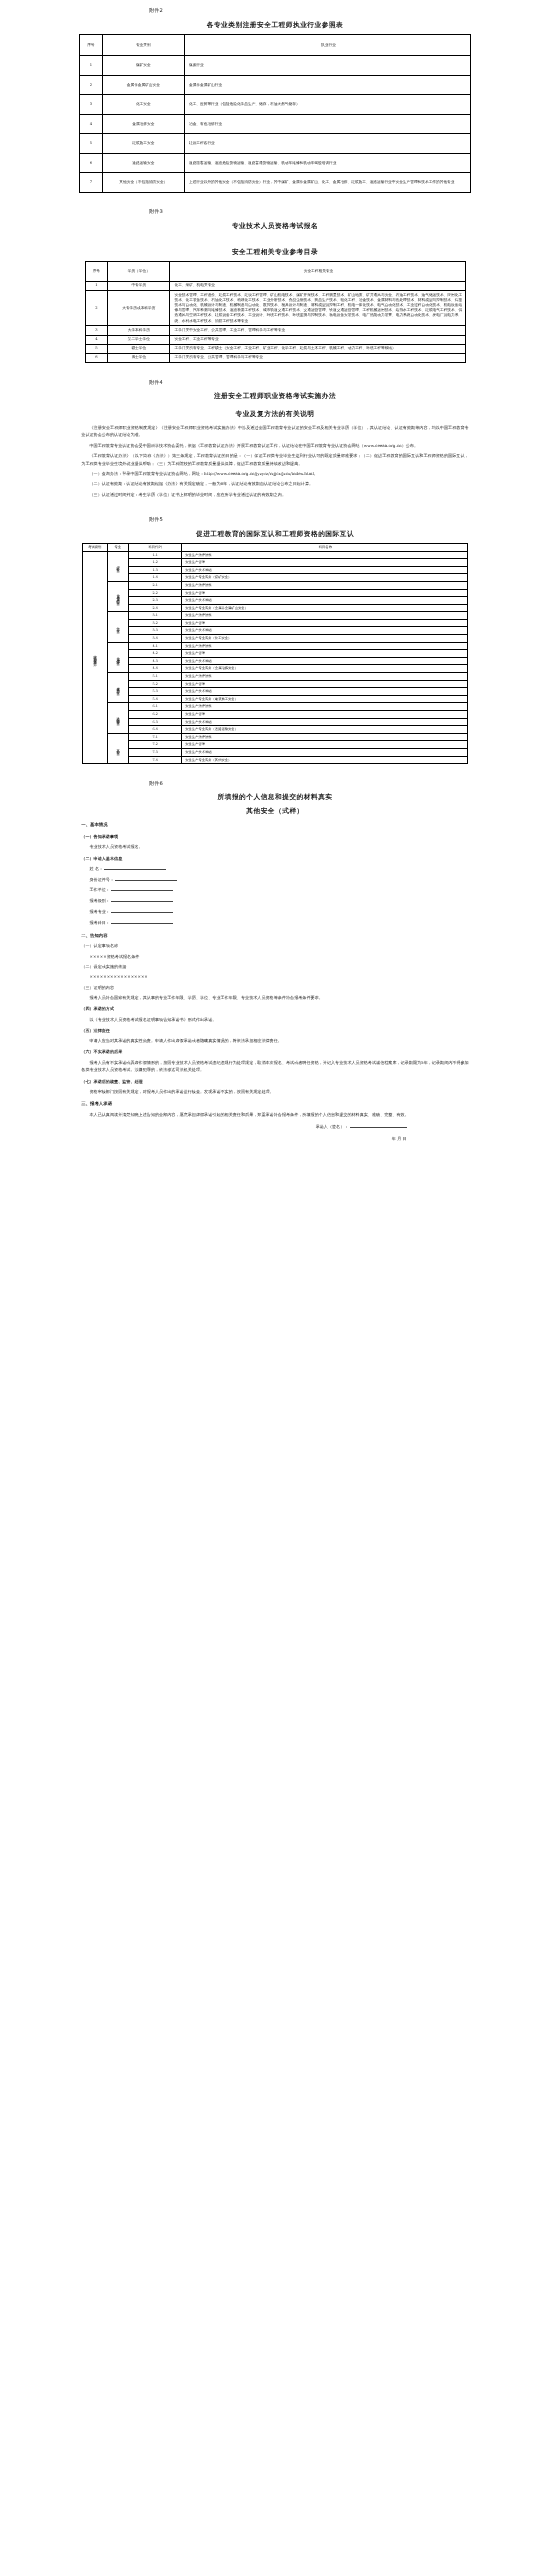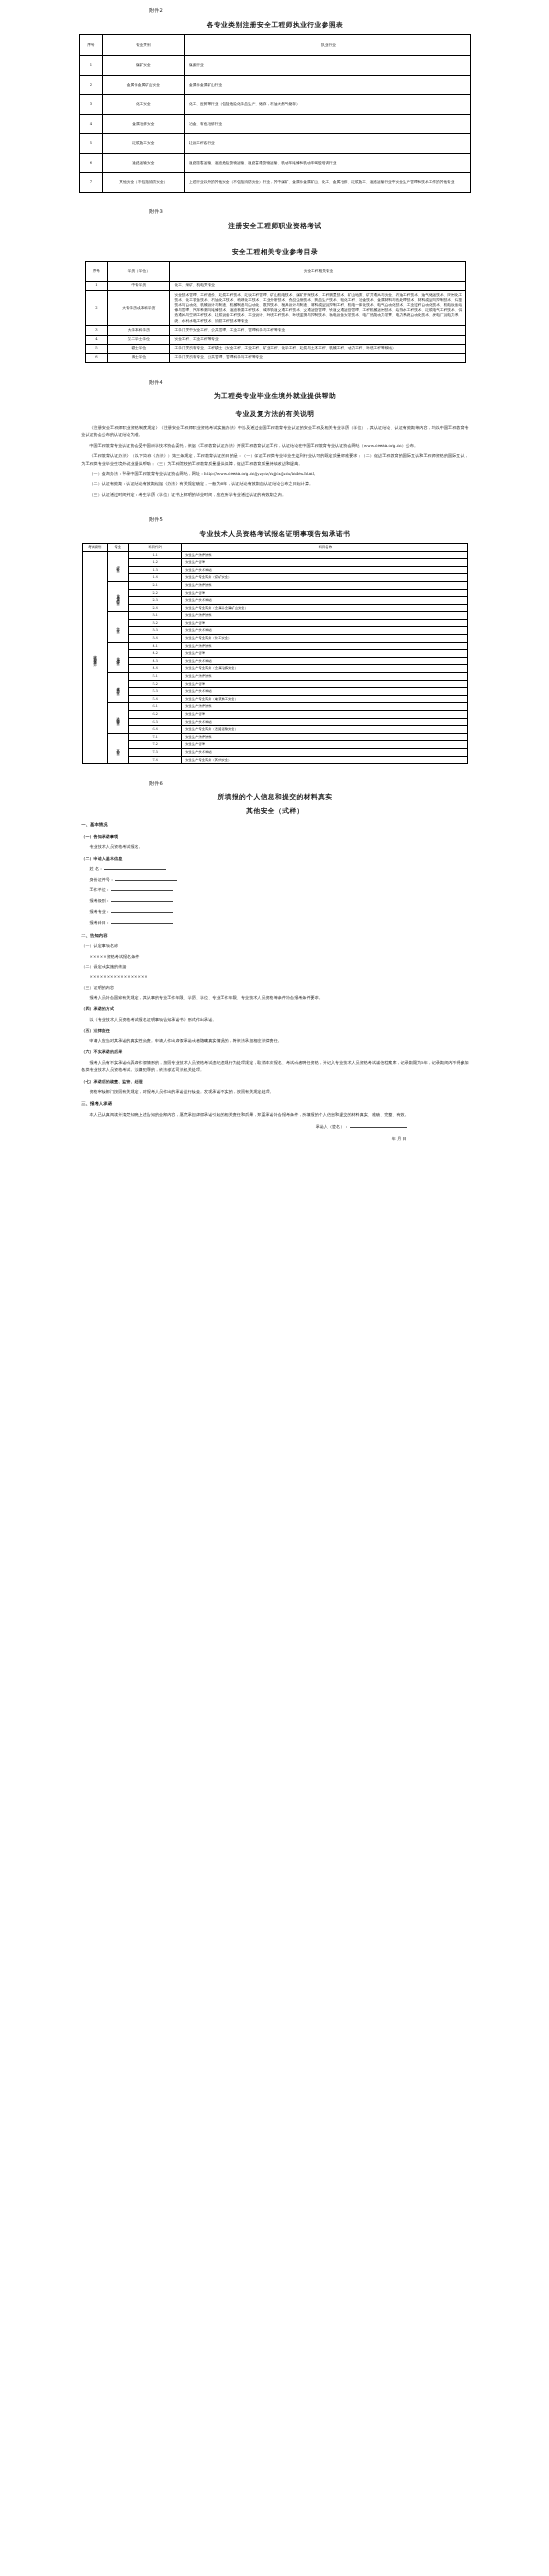--- a/index.html
+++ b/index.html
@@ -125,21 +125,21 @@
           <td class="c-ind">上述行业以外的其他安全（不包括消防安全）行业，其中煤矿、金属非金属矿山、化工、金属冶炼、建筑施工、道路运输行业中安全生产管理和技术工作的其他专业</td>
         </tr>
       </tbody>
     </table>
   </div>
 
   <div class="spacer"></div>
 
   <div class="sec">
     <div class="attach-label">附件3</div>
-    <div class="doc-title">注册安全工程师职业资格考试</div>
+    <div class="doc-title">专业技术人员资格考试报名</div>
     <div class="doc-title" style="margin-top:16px">安全工程相关专业参考目录</div>
     <table class="t2">
       <thead>
         <tr>
           <td class="c2-no">序号</td>
           <td class="c2-deg">学历（学位）</td>
           <td class="c2-maj" style="text-align:center">安全工程相关专业</td>
         </tr>
       </thead>
       <tbody>
@@ -174,37 +174,37 @@
           <td class="c2-maj">工学门类所有专业、公共管理、管理科学与工程等专业</td>
         </tr>
       </tbody>
     </table>
   </div>
 
   <div class="spacer"></div>
 
   <div class="sec">
     <div class="attach-label">附件4</div>
-    <div class="doc-title">为工程类专业毕业生境外就业提供帮助</div>
+    <div class="doc-title">注册安全工程师职业资格考试实施办法</div>
     <div class="doc-title" style="margin-top:8px">专业及复方法的有关说明</div>
     <div style="padding:0 10.3px;">
       <p class="body-p">《注册安全工程师职业资格制度规定》《注册安全工程师职业资格考试实施办法》中涉及通过全国工程教育专业认证的安全工程及相关专业学历（学位），其认证结论、认证有效期等内容，均以中国工程教育专业认证协会公布的认证结论为准。</p>
       <p class="body-p">中国工程教育专业认证协会受中国科学技术协会委托，依据《工程教育认证办法》开展工程教育认证工作，认证结论在中国工程教育专业认证协会网站（www.ceeaa.org.cn）公布。</p>
       <p class="body-p">《工程教育认证办法》（以下简称《办法》）第三条规定，工程教育认证的目的是：（一）保证工程类专业毕业生达到行业认可的既定质量标准要求；（二）促进工程教育的国际互认和工程师资格的国际互认，为工程类专业毕业生境外就业提供帮助；（三）为工科院校的工程教育质量提供保障，促进工程教育质量持续改进和提高。</p>
       <p class="body-p">（一）查询办法：登录中国工程教育专业认证协会网站，网址：http://www.ceeaa.org.cn/jyzyrz/rzjjcx/jzcx/index.html。</p>
       <p class="body-p">（二）认证有效期：认证结论有效期根据《办法》有关规定确定，一般为6年，认证结论有效期自认证结论公布之日起计算。</p>
       <p class="body-p">（三）认证通过时间判定：考生学历（学位）证书上标明的毕业时间，应在所学专业通过认证的有效期之内。</p>
     </div>
   </div>
 
   <div class="spacer"></div>
 
   <div class="sec">
     <div class="attach-label">附件5</div>
-    <div class="doc-title">专业技术人员资格考试报名证明事项告知承诺书</div>
+    <div class="doc-title">促进工程教育的国际互认和工程师资格的国际互认</div>
     <table class="t3">
       <thead>
         <tr>
           <td class="c3-lvl">考试级别</td>
           <td class="c3-grp">专业</td>
           <td class="c3-sub">科目代码</td>
           <td class="c3-name" style="text-align:center">科目名称</td>
         </tr>
       </thead>
       <tbody id="t3-body">

